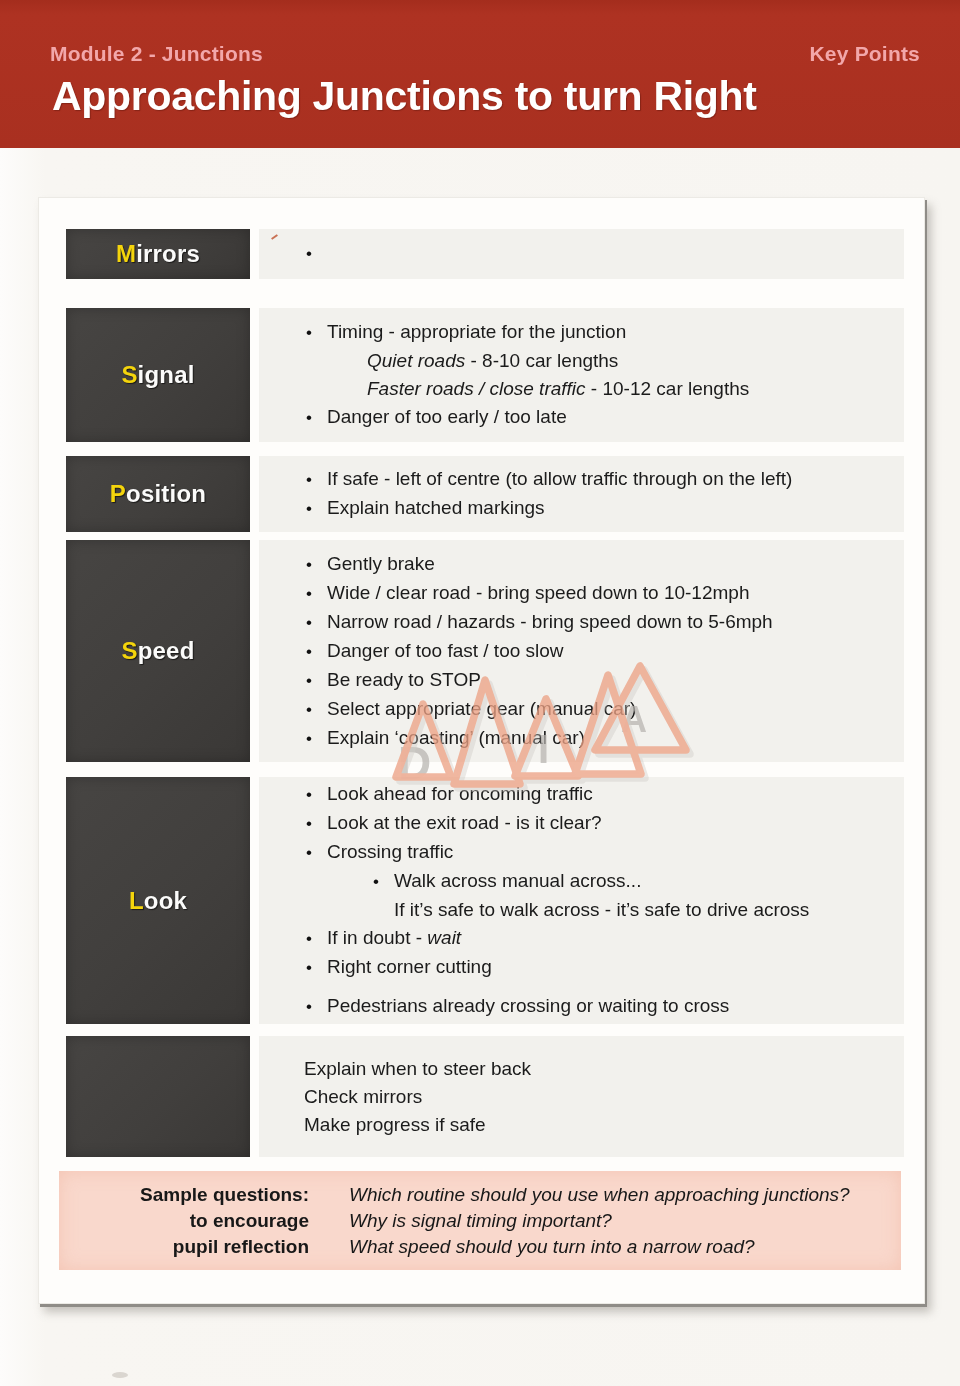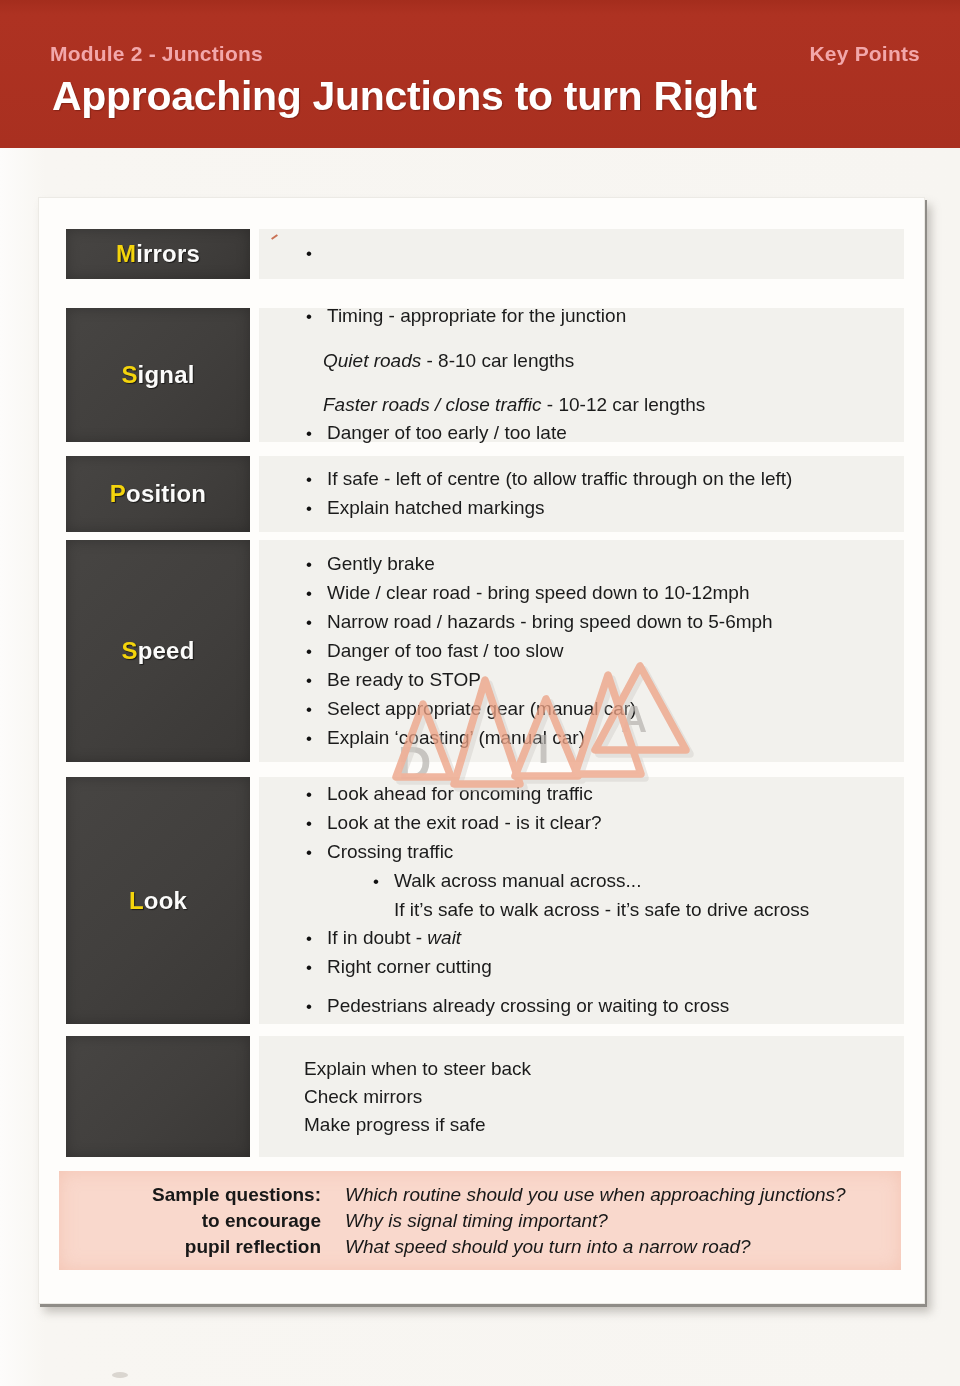--- a/index.html
+++ b/index.html
@@ -74,39 +74,39 @@
   .r3{height:222px} .r3{margin-bottom:15px}
   .r4{height:247px} .r4{margin-bottom:12px}
   .r5{height:121px} .r5{margin-bottom:14px}
 
   .line{
     display:flex;align-items:baseline;
     line-height:28px;font-size:19px;color:#1b1b1b;
   }
   .line .dot{flex:0 0 21px;font-size:17px;color:#111;}
   .line.bullet{padding-left:47px;}
-  .line.indent{padding-left:64px;margin-top:16px;}
+  .line.indent{padding-left:108px;}
   .line.subbullet{padding-left:114px;}
   .line.cont{padding-left:135px;}
   .line.plain{padding-left:45px;}
   .line.gap{margin-top:10px;}
   .line .it{font-style:italic;}
   .line .bold-it{font-style:italic;font-weight:normal;}
 
   
   .sample{
     box-sizing:border-box;
     width:842px;height:99px;
     background:var(--sample-bg);
     display:flex;flex-direction:column;justify-content:center;
     box-shadow:inset 0 0 18px rgba(235,160,135,.35);
   }
   .sq-row{
-    display:grid;grid-template-columns:250px 1fr;column-gap:24px;
-    line-height:26px;font-size:19px;color:#181818;padding-left:12px;
+    display:grid;grid-template-columns:250px 1fr;column-gap:40px;
+    line-height:26px;font-size:19px;color:#181818;
   }
   .sq-label{font-weight:bold;text-align:right;}
   .sq-q{font-style:italic;}
 
   
   .watermark{
     position:absolute;left:378px;top:644px;
     width:325px;height:162px;
     z-index:5;pointer-events:none;opacity:.8;
   }

